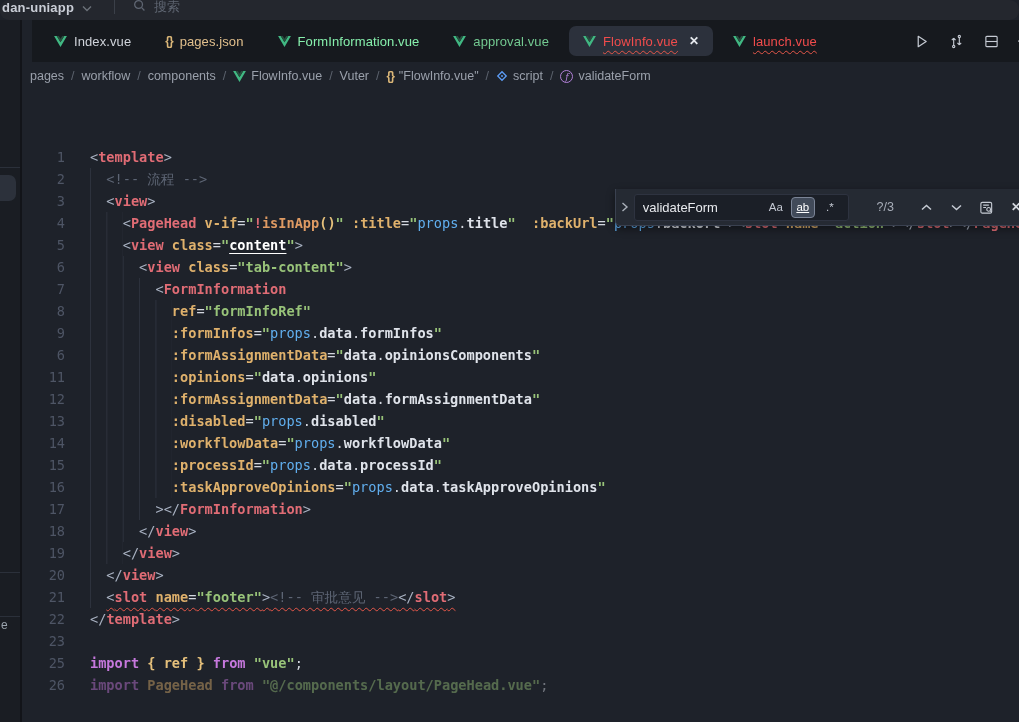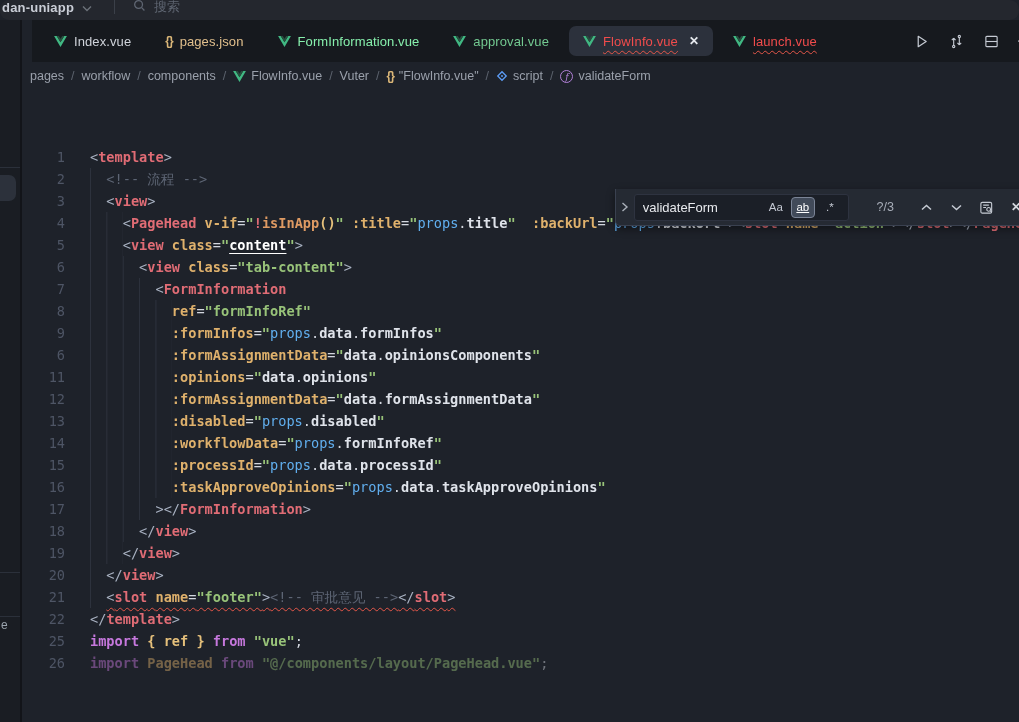--- a/index.html
+++ b/index.html
@@ -321,27 +321,28 @@
         <div class="line"><span class="num">4</span><span class="lbody"><span class="ind" style="width: 4ch;"></span><span><span class="tk-b">&lt;</span><span class="tk-t">PageHead</span><span class="tk-w"> </span><span class="tk-a">v-if</span><span class="tk-w">=</span><span class="tk-s">"</span><span class="tk-neg">!</span><span class="tk-fn">isInApp</span><span class="tk-pa">()</span><span class="tk-s">"</span><span class="tk-w"> </span><span class="tk-a">:title</span><span class="tk-w">=</span><span class="tk-s">"</span><span class="tk-v">props</span><span class="tk-w">.</span><span class="tk-pr">title</span><span class="tk-s">"</span><span class="tk-w">  </span><span class="tk-a">:backUrl</span><span class="tk-w">=</span><span class="tk-s">"</span><span class="tk-v">props</span><span class="tk-w">.</span><span class="tk-pr">backUrl</span><span class="tk-s">"</span><span class="tk-b">&gt;&lt;</span><span class="tk-t">slot</span><span class="tk-w"> </span><span class="tk-a">name</span><span class="tk-w">=</span><span class="tk-s">"action"</span><span class="tk-b">&gt;&lt;/</span><span class="tk-t">slot</span><span class="tk-b">&gt;&lt;/</span><span class="tk-t">PageHead</span></span></span></div>
         <div class="line"><span class="num">5</span><span class="lbody"><span class="ind" style="width: 4ch;"></span><span><span class="tk-b">&lt;</span><span class="tk-t">view</span><span class="tk-w"> </span><span class="tk-a">class</span><span class="tk-w">=</span><span class="tk-s">"</span><span class="tk-su">content</span><span class="tk-s">"</span><span class="tk-b">&gt;</span></span></span></div>
         <div class="line"><span class="num">6</span><span class="lbody"><span class="ind" style="width: 6ch;"></span><span><span class="tk-b">&lt;</span><span class="tk-t">view</span><span class="tk-w"> </span><span class="tk-a">class</span><span class="tk-w">=</span><span class="tk-s">"tab-content"</span><span class="tk-b">&gt;</span></span></span></div>
         <div class="line"><span class="num">7</span><span class="lbody"><span class="ind" style="width: 8ch;"></span><span><span class="tk-b">&lt;</span><span class="tk-t">FormInformation</span></span></span></div>
         <div class="line"><span class="num">8</span><span class="lbody"><span class="ind" style="width: 10ch;"></span><span><span class="tk-a">ref</span><span class="tk-w">=</span><span class="tk-s">"formInfoRef"</span></span></span></div>
         <div class="line"><span class="num">9</span><span class="lbody"><span class="ind" style="width: 10ch;"></span><span><span class="tk-a">:formInfos</span><span class="tk-w">=</span><span class="tk-s">"</span><span class="tk-v">props</span><span class="tk-w">.</span><span class="tk-pr">data</span><span class="tk-w">.</span><span class="tk-pr">formInfos</span><span class="tk-s">"</span></span></span></div>
         <div class="line"><span class="num">6</span><span class="lbody"><span class="ind" style="width: 10ch;"></span><span><span class="tk-a">:formAssignmentData</span><span class="tk-w">=</span><span class="tk-s">"</span><span class="tk-pr">data</span><span class="tk-w">.</span><span class="tk-pr">opinionsComponents</span><span class="tk-s">"</span></span></span></div>
         <div class="line"><span class="num">11</span><span class="lbody"><span class="ind" style="width: 10ch;"></span><span><span class="tk-a">:opinions</span><span class="tk-w">=</span><span class="tk-s">"</span><span class="tk-pr">data</span><span class="tk-w">.</span><span class="tk-pr">opinions</span><span class="tk-s">"</span></span></span></div>
         <div class="line"><span class="num">12</span><span class="lbody"><span class="ind" style="width: 10ch;"></span><span><span class="tk-a">:formAssignmentData</span><span class="tk-w">=</span><span class="tk-s">"</span><span class="tk-pr">data</span><span class="tk-w">.</span><span class="tk-pr">formAssignmentData</span><span class="tk-s">"</span></span></span></div>
         <div class="line"><span class="num">13</span><span class="lbody"><span class="ind" style="width: 10ch;"></span><span><span class="tk-a">:disabled</span><span class="tk-w">=</span><span class="tk-s">"</span><span class="tk-v">props</span><span class="tk-w">.</span><span class="tk-pr">disabled</span><span class="tk-s">"</span></span></span></div>
-        <div class="line"><span class="num">14</span><span class="lbody"><span class="ind" style="width: 10ch;"></span><span><span class="tk-a">:workflowData</span><span class="tk-w">=</span><span class="tk-s">"</span><span class="tk-v">props</span><span class="tk-w">.</span><span class="tk-pr">formInfoRef</span><span class="tk-s">"</span></span></span></div>
+        <div class="line"><span class="num">14</span><span class="lbody"><span class="ind" style="width: 10ch;"></span><span><span class="tk-a">:workflowData</span><span class="tk-w">=</span><span class="tk-s">"</span><span class="tk-v">props</span><span class="tk-w">.</span><span class="tk-pr">workflowData</span><span class="tk-s">"</span></span></span></div>
         <div class="line"><span class="num">15</span><span class="lbody"><span class="ind" style="width: 10ch;"></span><span><span class="tk-a">:processId</span><span class="tk-w">=</span><span class="tk-s">"</span><span class="tk-v">props</span><span class="tk-w">.</span><span class="tk-pr">data</span><span class="tk-w">.</span><span class="tk-pr">processId</span><span class="tk-s">"</span></span></span></div>
         <div class="line"><span class="num">16</span><span class="lbody"><span class="ind" style="width: 10ch;"></span><span><span class="tk-a">:taskApproveOpinions</span><span class="tk-w">=</span><span class="tk-s">"</span><span class="tk-v">props</span><span class="tk-w">.</span><span class="tk-pr">data</span><span class="tk-w">.</span><span class="tk-pr">taskApproveOpinions</span><span class="tk-s">"</span></span></span></div>
         <div class="line"><span class="num">17</span><span class="lbody"><span class="ind" style="width: 8ch;"></span><span><span class="tk-b">&gt;&lt;/</span><span class="tk-t">FormInformation</span><span class="tk-b">&gt;</span></span></span></div>
         <div class="line"><span class="num">18</span><span class="lbody"><span class="ind" style="width: 6ch;"></span><span><span class="tk-b">&lt;/</span><span class="tk-t">view</span><span class="tk-b">&gt;</span></span></span></div>
         <div class="line"><span class="num">19</span><span class="lbody"><span class="ind" style="width: 4ch;"></span><span><span class="tk-b">&lt;/</span><span class="tk-t">view</span><span class="tk-b">&gt;</span></span></span></div>
         <div class="line"><span class="num">20</span><span class="lbody"><span class="ind" style="width: 2ch;"></span><span><span class="tk-b">&lt;/</span><span class="tk-t">view</span><span class="tk-b">&gt;</span></span></span></div>
         <div class="line"><span class="num">21</span><span class="lbody"><span class="ind" style="width: 2ch;"></span><span class="wavy"><span class="tk-b">&lt;</span><span class="tk-t">slot</span><span class="tk-w"> </span><span class="tk-a">name</span><span class="tk-w">=</span><span class="tk-s">"footer"</span><span class="tk-b">&gt;</span><span class="tk-c">&lt;!-- 审批意见 --&gt;</span><span class="tk-b">&lt;/</span><span class="tk-t">slot</span><span class="tk-b">&gt;</span></span></span></div>
         <div class="line"><span class="num">22</span><span class="lbody"><span><span class="tk-b">&lt;/</span><span class="tk-t">template</span><span class="tk-b">&gt;</span></span></span></div>
+        <div class="line"><span class="num">23</span><span class="lbody"><span></span></span></div>
         <div class="line"><span class="num">25</span><span class="lbody"><span><span class="tk-k">import</span><span class="tk-w"> </span><span class="tk-br">{</span><span class="tk-w"> </span><span class="tk-pa">ref</span><span class="tk-w"> </span><span class="tk-br">}</span><span class="tk-w"> </span><span class="tk-k">from</span><span class="tk-w"> </span><span class="tk-s">"vue"</span><span class="tk-w">;</span></span></span></div>
         <div class="line"><span class="num">26</span><span class="lbody dim"><span><span class="tk-k">import</span><span class="tk-w"> </span><span class="tk-a">PageHead</span><span class="tk-w"> </span><span class="tk-k">from</span><span class="tk-w"> </span><span class="tk-s">"@/components/layout/PageHead.vue"</span><span class="tk-w">;</span></span></span></div>
       </div>
   </div>
 
 </div>
 
 </body></html>

